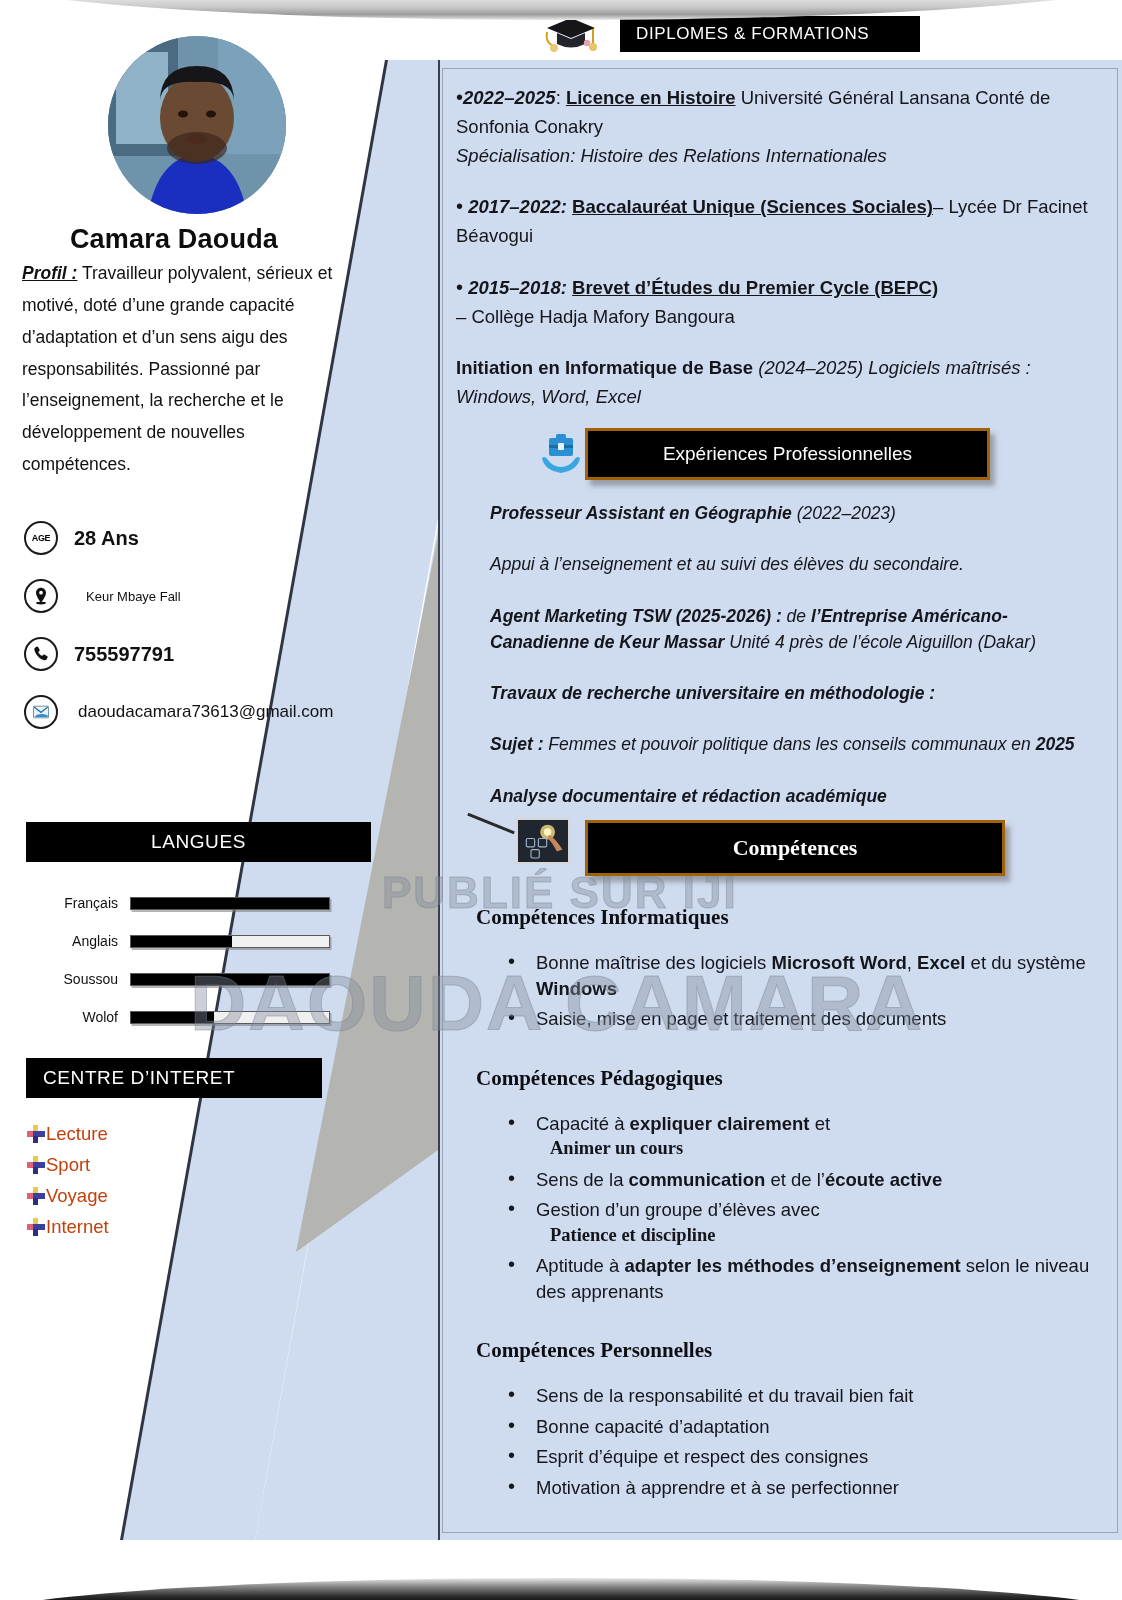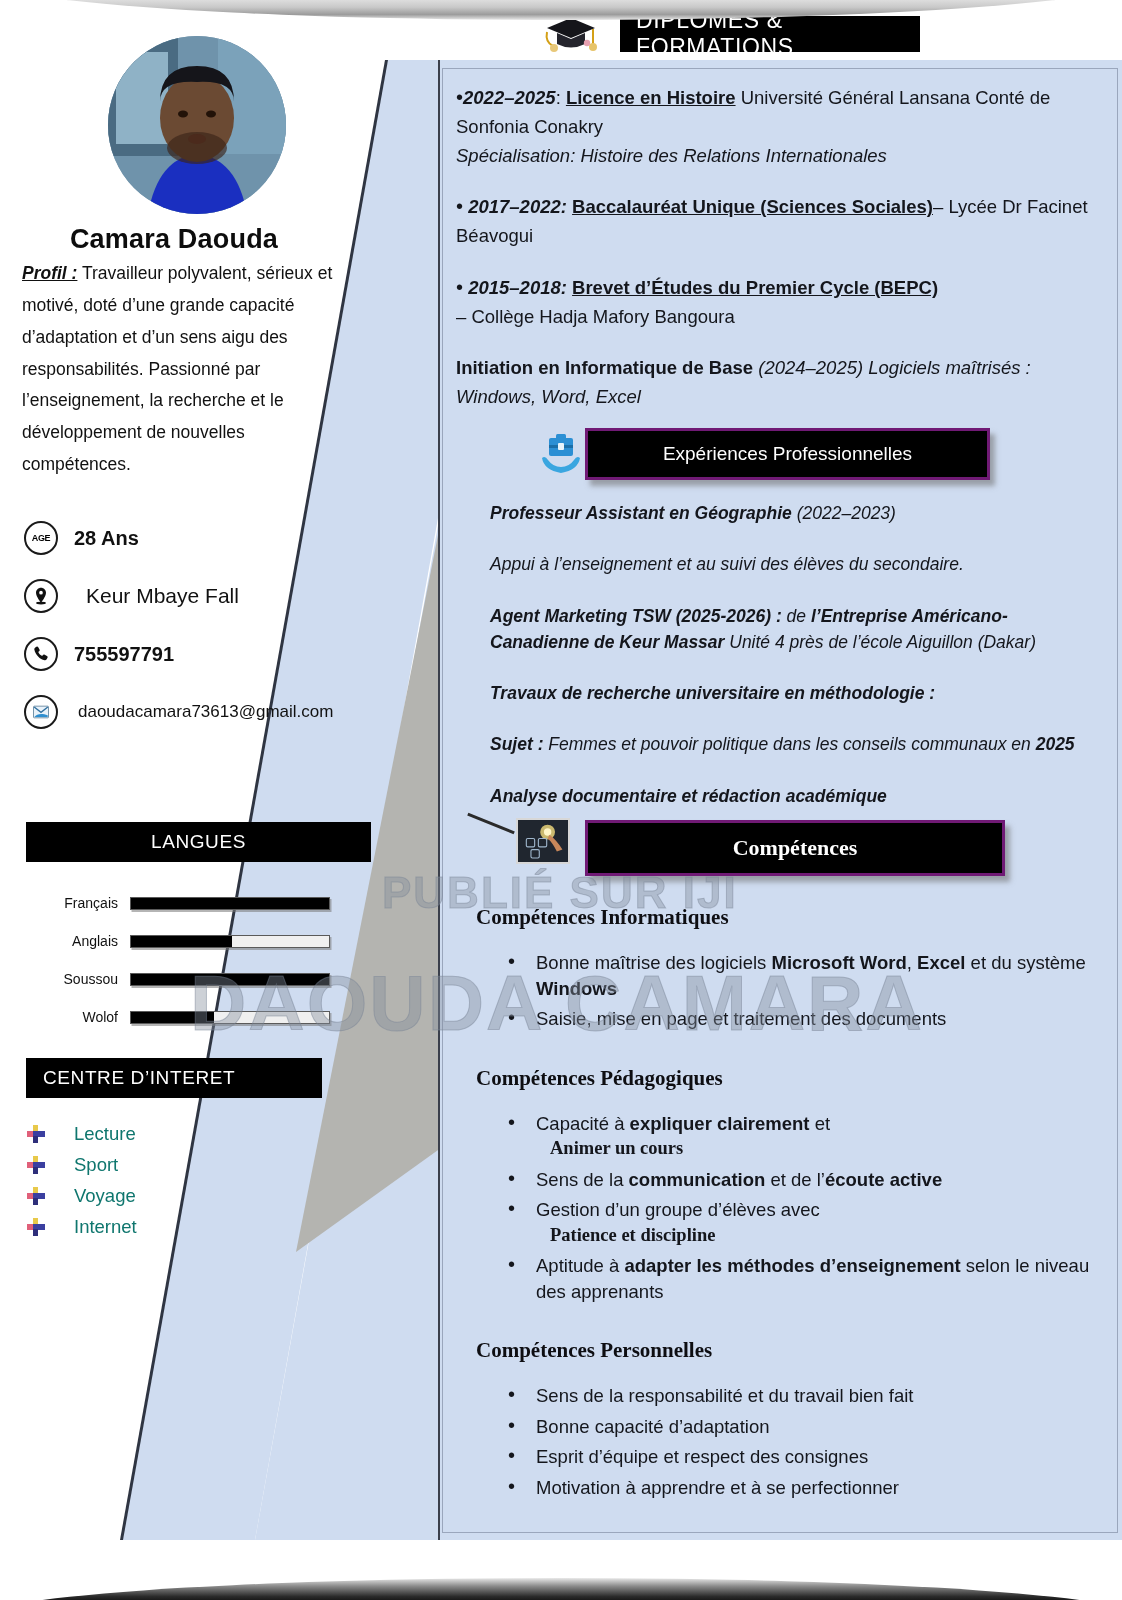--- a/index.html
+++ b/index.html
@@ -134,21 +134,21 @@
     border-radius: 50%;
     border: 2px solid #1a1a1a;
     display: flex; align-items: center; justify-content: center;
     background: #fff;
     position: relative;
   }
   .c-ico.sm-txt { font-size: 9px; font-weight: bold; letter-spacing: -.3px; }
   .c-ico svg { width: 20px; height: 20px; }
   .c-txt { margin-left: 16px; font-size: 18px; color: #111; }
   .c-txt.bold { font-weight: bold; font-size: 20px; }
-  .c-txt.addr { font-size: 21px; margin-left: 28px; }
+  .c-txt.addr { font-size: 13px; margin-left: 28px; }
   .c-txt.mail { font-size: 17px; margin-left: 20px; }
 
   
   .barhead {
     position: absolute;
     background: #000;
     color: #fff;
     display: flex; align-items: center;
     font-size: 19px;
     letter-spacing: .6px;
@@ -165,21 +165,21 @@
     border: 1.5px solid #5a5a5a;
     position: relative;
     box-shadow: 1.5px 2px 0 rgba(120,120,120,.55);
   }
   .lang-fill { position: absolute; left: 0; top: 0; bottom: 0; background: #000; }
 
   
   .int-wrap { position: absolute; left: 26px; top: 1118px; }
   .int-row { display: flex; align-items: center; height: 31px; }
   .int-bullet { width: 20px; height: 20px; flex: 0 0 20px; position: relative; }
-  .int-label { margin-left: 28px; font-size: 18.5px; color: #0f766e; }
+  .int-label { margin-left: 0; font-size: 18.5px; color: #c2410c; }
 
   
   .right-col {
     position: absolute;
     top: 60px; left: 438px;
     width: 684px; height: 1480px;
     z-index: 12;
   }
 
   .edu-panel {
@@ -187,26 +187,26 @@
     top: 0; left: 0; width: 684px; height: 1480px;
     background: #cfdcf0;
     border-left: 2px solid #3a3f4b;
   }
 
   .blk-head {
     position: absolute;
     background: #000;
     color: #fff;
     display: flex; align-items: center; justify-content: center;
-    border: 3px solid #701a75;
+    border: 3px solid #a16207;
     box-shadow: 5px 6px 5px rgba(110,110,110,.55);
   }
   .blk-head.diplomes {
     left: 182px; top: -44px; width: 300px; height: 36px;
-    font-size: 23px; letter-spacing: .6px;
+    font-size: 17px; letter-spacing: .6px;
     border: none; box-shadow: none;
     justify-content: flex-start; padding-left: 16px;
   }
   .blk-head.exp {
     left: 147px; top: 368px; width: 405px; height: 52px;
     font-size: 19px;
   }
   .blk-head.comp {
     left: 147px; top: 760px; width: 420px; height: 56px;
     font-size: 22px; font-weight: bold;

